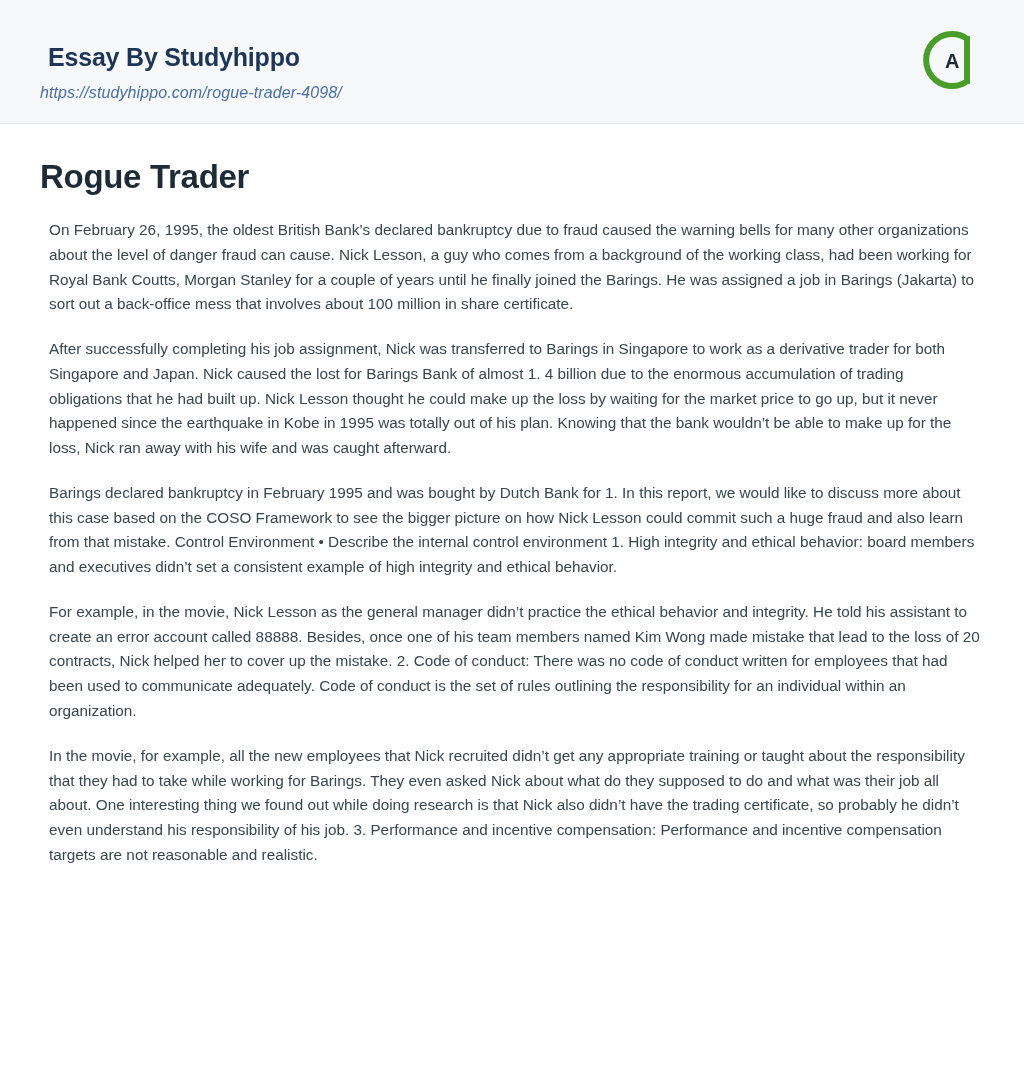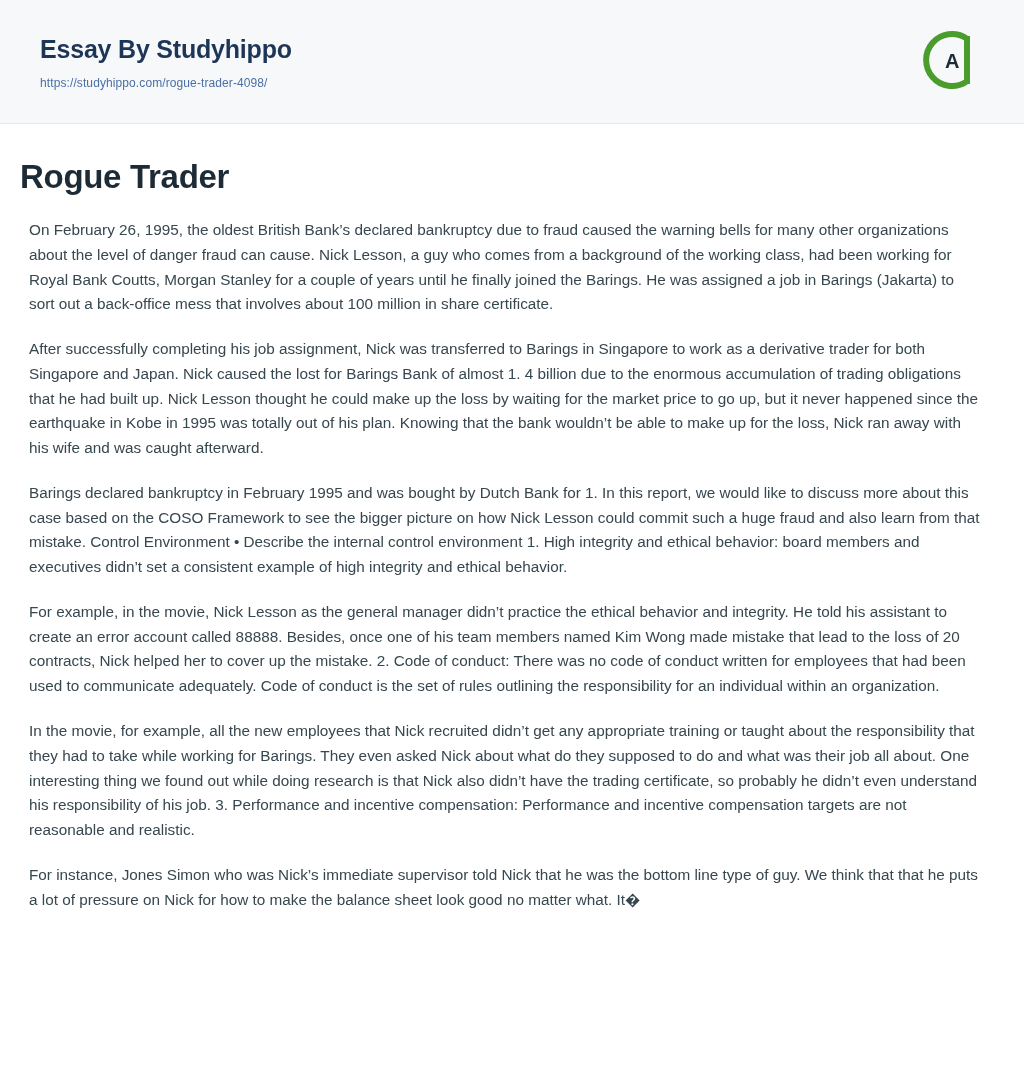--- a/index.html
+++ b/index.html
@@ -24,41 +24,42 @@
     height: 124px;
     box-sizing: border-box;
     padding: 34px 40px 0 40px;
     position: relative;
   }
   .site-title {
     font-size: 25px;
     font-weight: bold;
     color: #1d3557;
     letter-spacing: -0.2px;
-    margin: 0;
+    margin: 8px;
     line-height: 1.2;
   }
   .site-url {
     display: block;
     margin-top: 12px;
-    font-size: 12px;
+    font-size: 16px;
     color: #4a6fa5;
     text-decoration: none;
     letter-spacing: 0.1px;
+    font-style: italic;
   }
   .logo {
     position: absolute;
     top: 26px;
     right: 42px;
     width: 68px;
     height: 68px;
   }
   
   .article {
-    padding: 34px 44px 30px 20px;
+    padding: 34px 44px 30px 40px;
   }
   .article-title {
     font-size: 33px;
     font-weight: bold;
     color: #1d2b36;
     margin: 0 0 22px 0;
     letter-spacing: -0.3px;
   }
   .section-label {
     font-size: 15px;
@@ -95,16 +96,15 @@
   </div>
 
   <div class="article">
     <h2 class="article-title">Rogue Trader</h2>
 
     <p class="para">On February 26, 1995, the oldest British Bank’s declared bankruptcy due to fraud caused the warning bells for many other organizations about the level of danger fraud can cause. Nick Lesson, a guy who comes from a background of the working class, had been working for Royal Bank Coutts, Morgan Stanley for a couple of years until he finally joined the Barings. He was assigned a job in Barings (Jakarta) to sort out a back-office mess that involves about 100 million in share certificate.</p>
     <p class="para">After successfully completing his job assignment, Nick was transferred to Barings in Singapore to work as a derivative trader for both Singapore and Japan. Nick caused the lost for Barings Bank of almost 1. 4 billion due to the enormous accumulation of trading obligations that he had built up. Nick Lesson thought he could make up the loss by waiting for the market price to go up, but it never happened since the earthquake in Kobe in 1995 was totally out of his plan. Knowing that the bank wouldn’t be able to make up for the loss, Nick ran away with his wife and was caught afterward.</p>
     <p class="para">Barings declared bankruptcy in February 1995 and was bought by Dutch Bank for 1. In this report, we would like to discuss more about this case based on the COSO Framework to see the bigger picture on how Nick Lesson could commit such a huge fraud and also learn from that mistake. Control Environment • Describe the internal control environment 1. High integrity and ethical behavior: board members and executives didn’t set a consistent example of high integrity and ethical behavior.</p>
     <p class="para">For example, in the movie, Nick Lesson as the general manager didn’t practice the ethical behavior and integrity. He told his assistant to create an error account called 88888. Besides, once one of his team members named Kim Wong made mistake that lead to the loss of 20 contracts, Nick helped her to cover up the mistake. 2. Code of conduct: There was no code of conduct written for employees that had been used to communicate adequately. Code of conduct is the set of rules outlining the responsibility for an individual within an organization.</p>
     <p class="para">In the movie, for example, all the new employees that Nick recruited didn’t get any appropriate training or taught about the responsibility that they had to take while working for Barings. They even asked Nick about what do they supposed to do and what was their job all about. One interesting thing we found out while doing research is that Nick also didn’t have the trading certificate, so probably he didn’t even understand his responsibility of his job. 3. Performance and incentive compensation: Performance and incentive compensation targets are not reasonable and realistic.</p>
-    <p class="para">For instance, Jones Simon who was Nick’s immediate supervisor told Nick that he was the bottom line type of guy. We think that that he puts a lot of pressure on Nick for how to make the balance sheet look good no matter what. It�</p>
   </div>
 
 </div>
 
 </body></html>

